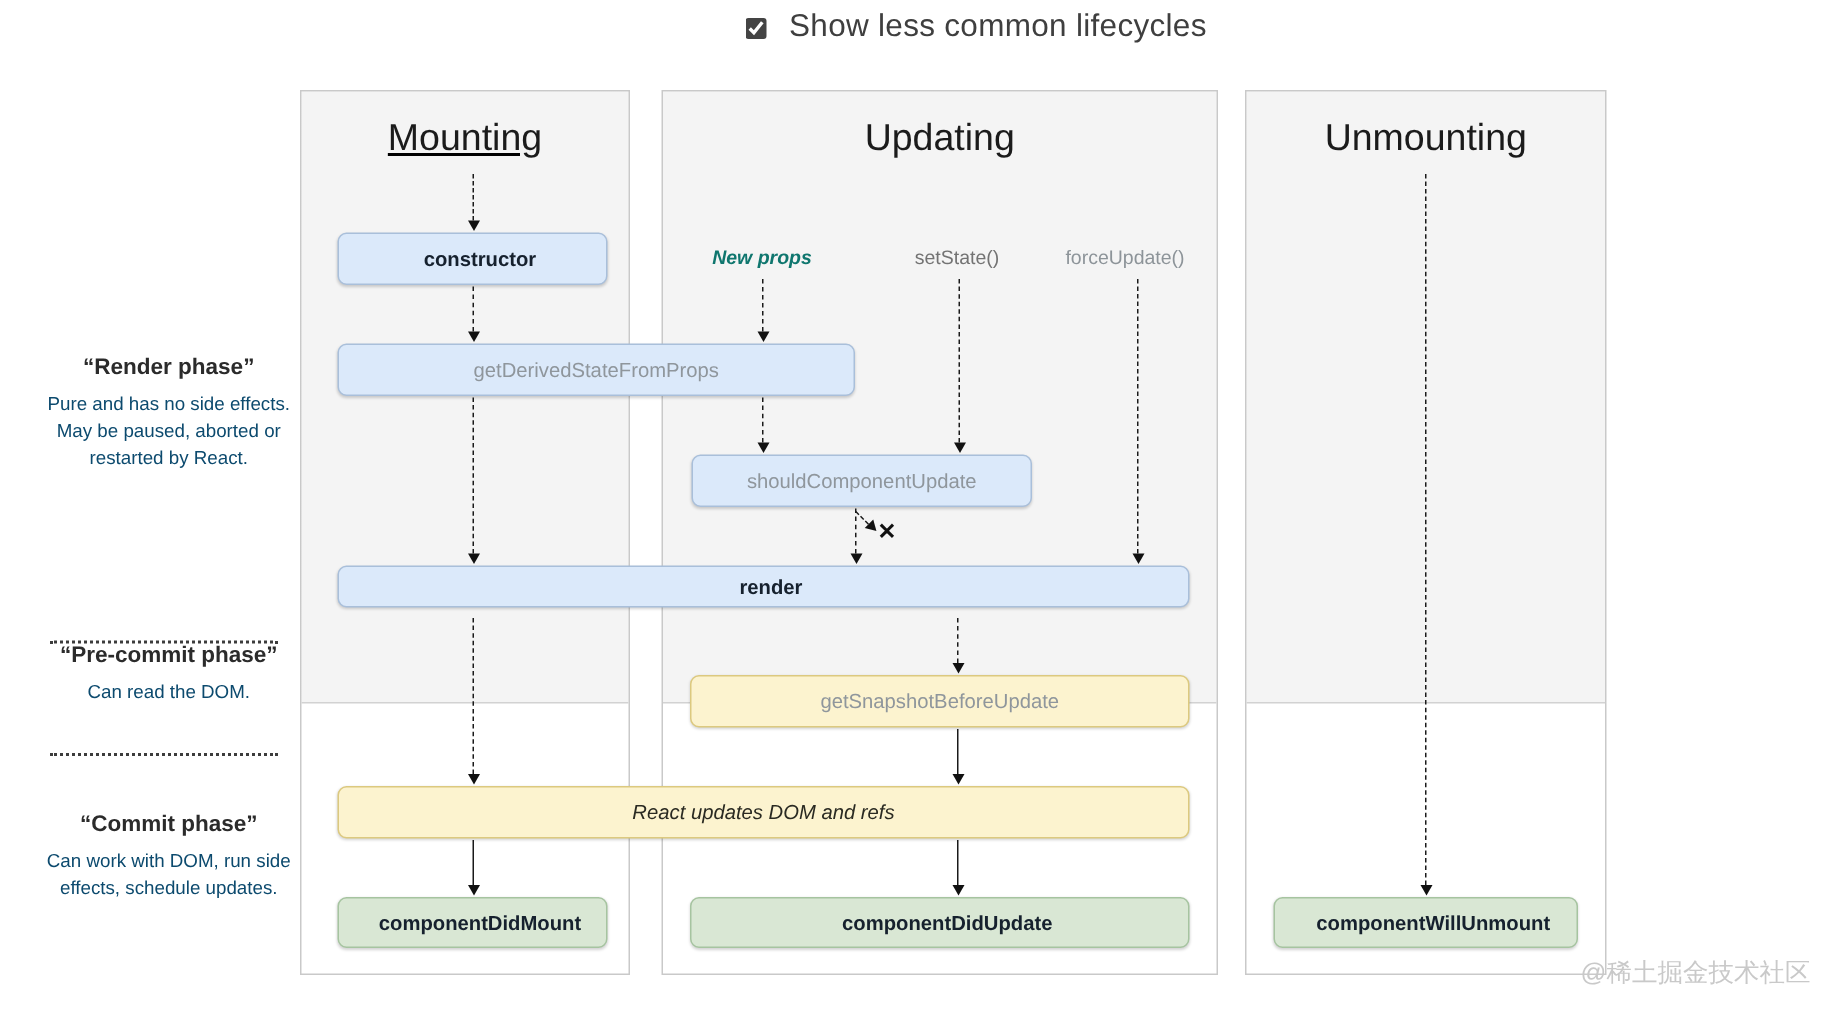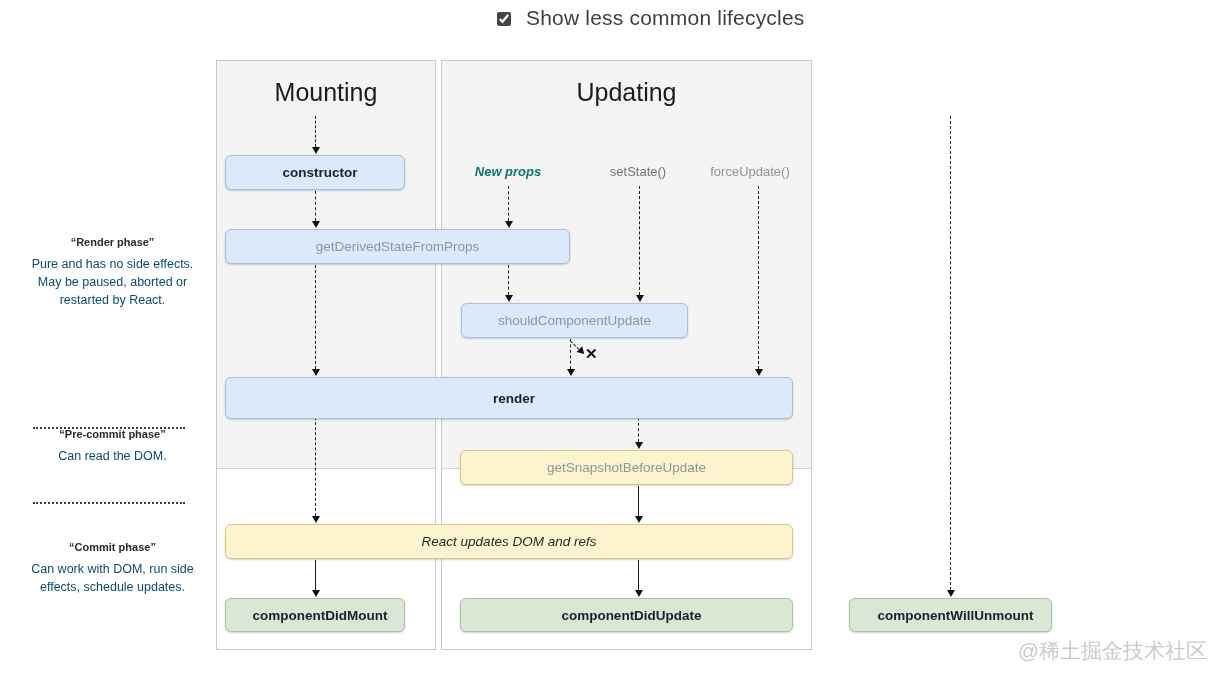--- a/index.html
+++ b/index.html
@@ -29,33 +29,33 @@
   
   .column {
     position: absolute; top: 60px; height: 590px;
     border: 1px solid #c9c9c9;
     background: linear-gradient(to bottom, #f4f4f4 0, #f4f4f4 407px, #ffffff 407px, #ffffff 100%);
   }
   .column::after {
     content: ""; position: absolute; left: 0; right: 0; top: 407px;
     border-top: 1px solid #d2d2d2;
   }
-  .col-mounting   { left: 216px; width: 220px; }
+  .col-mounting   { left: 200px; width: 220px; text-decoration: underline; }
   .col-updating   { left: 441px; width: 371px; }
   .col-unmounting { left: 830px; width: 241px; }
   .column h2 {
     margin-top: 17px; text-align: center;
     font-size: 25px; font-weight: 400; color: #1b1b1b;
   }
 
   
   .phase {
     position: absolute; left: 25px; width: 175px; text-align: center;
   }
-  .phase .ph-title { font-size: 11px; font-weight: 700; color: #2b2b2b; margin-bottom: 7px; }
+  .phase .ph-title { font-size: 15px; font-weight: 700; color: #2b2b2b; margin-bottom: 7px; }
   .phase .ph-desc  { font-size: 12.5px; color: #0c4a6e; line-height: 1.45; }
   .phase-render    { top: 236px; }
   .phase-precommit { top: 428px; text-align: center; }
   .phase-commit    { top: 541px; }
   .phase-sep {
     position: absolute; left: 33px; width: 152px; height: 0;
     border-top: 2px dotted #3c3c3c;
   }
   .sep-1 { top: 427px; }
   .sep-2 { top: 502px; }
@@ -102,21 +102,21 @@
   .box.blue   { background: #dbe9fa; border-color: #a9bfda; }
   .box.yellow { background: #fcf3cf; border-color: #dcc97f; }
   .box.green  { background: #d9e7d4; border-color: #a6c4a0; }
   .box.bold   { font-weight: 700; color: #16212e; padding-left: 10px; }
   .box.muted  { font-weight: 400; color: #8f969c; }
   .box.italic { font-style: italic; color: #2a2a22; }
 
   
   .watermark {
     position: absolute; right: 12px; top: 637px;
-    font-size: 21px; color: #c9c9c9; z-index: 3;
+    font-size: 17px; color: #c9c9c9; z-index: 3;
   }
 </style>
 </head>
 <body>
 
 <div class="stage">
 
   <div class="show-less">
     <input type="checkbox" id="lesscb" checked="checked" style="">
     <label for="lesscb">Show less common lifecycles</label>
@@ -136,20 +136,23 @@
     <div class="ph-title">“Commit phase”</div>
     <div class="ph-desc">Can work with DOM, run side effects, schedule updates.</div>
   </div>
 
   <div class="column col-mounting">
     <h2>Mounting</h2>
   </div>
   <div class="column col-updating">
     <h2>Updating</h2>
   </div>
+  <div class="column col-unmounting">
+    <h2>Unmounting</h2>
+  </div>
 
   <div class="trigger trg-newprops">New props</div>
   <div class="trigger trg-setstate">setState()</div>
   <div class="trigger trg-forceupdate">forceUpdate()</div>
 
   <i class="arr" style="left:315px;top:116px;height:31px"></i>
   <i class="arr" style="left:315px;top:191px;height:30px"></i>
   <i class="arr" style="left:315px;top:265px;height:104px"></i>
   <i class="arr" style="left:315px;top:412px;height:104px"></i>
   <i class="arr solid" style="left:315px;top:560px;height:30px"></i>
@@ -166,21 +169,21 @@
   <i class="arr solid" style="left:638px;top:560px;height:30px"></i>
 
   <i class="arr" style="left:950px;top:116px;height:474px"></i>
 
   <div class="box blue bold" style="left:225px;top:155px;width:180px;height:35px">constructor</div>
 
   <div class="box blue muted" style="left:225px;top:229px;width:345px;height:35px">getDerivedStateFromProps</div>
 
   <div class="box blue muted" style="left:461px;top:303px;width:227px;height:35px">shouldComponentUpdate</div>
 
-  <div class="box blue bold" style="left:225px;top:377px;width:568px;height:42px">render</div>
+  <div class="box blue bold" style="left:225px;top:377px;width:568px;height:28px">render</div>
 
   <div class="box yellow muted" style="left:460px;top:450px;width:333px;height:35px">getSnapshotBeforeUpdate</div>
 
   <div class="box yellow italic" style="left:225px;top:524px;width:568px;height:35px">React updates DOM and refs</div>
 
   <div class="box green bold" style="left:225px;top:598px;width:180px;height:34px">componentDidMount</div>
 
   <div class="box green bold" style="left:460px;top:598px;width:333px;height:34px">componentDidUpdate</div>
 
   <div class="box green bold" style="left:849px;top:598px;width:203px;height:34px">componentWillUnmount</div>

